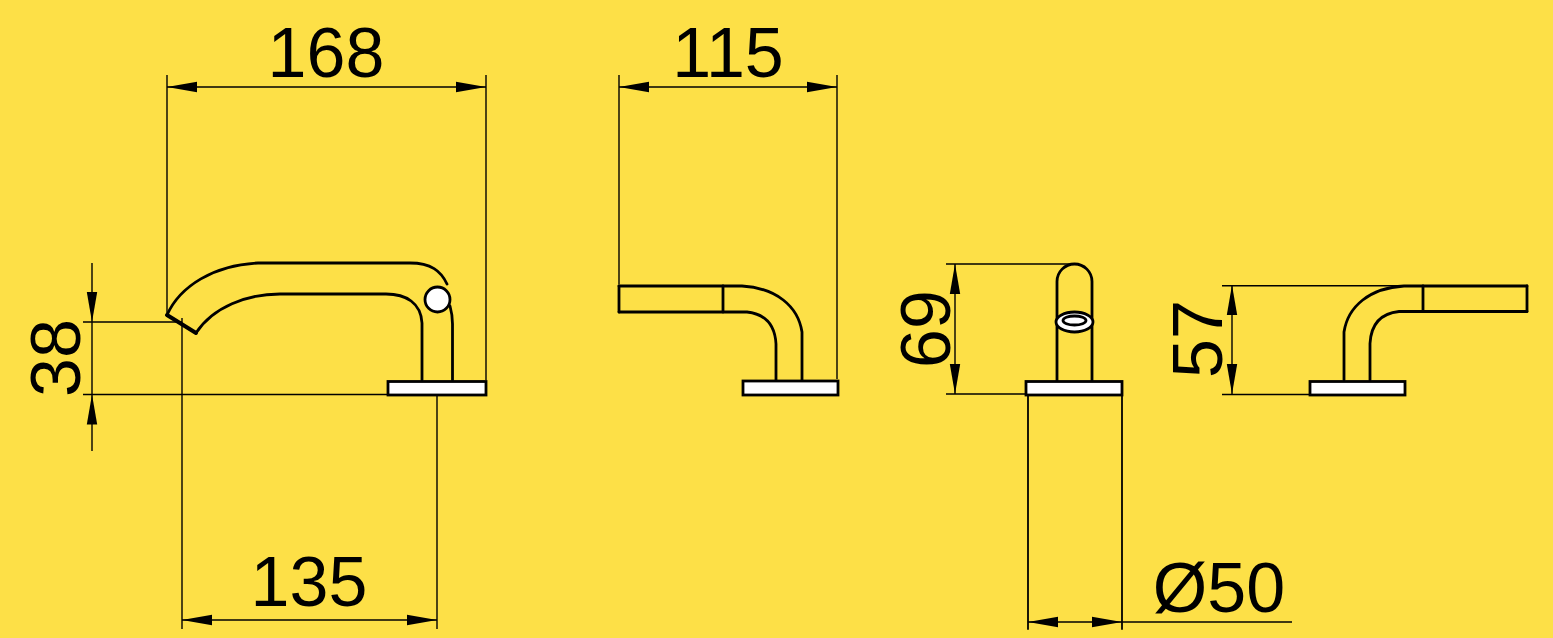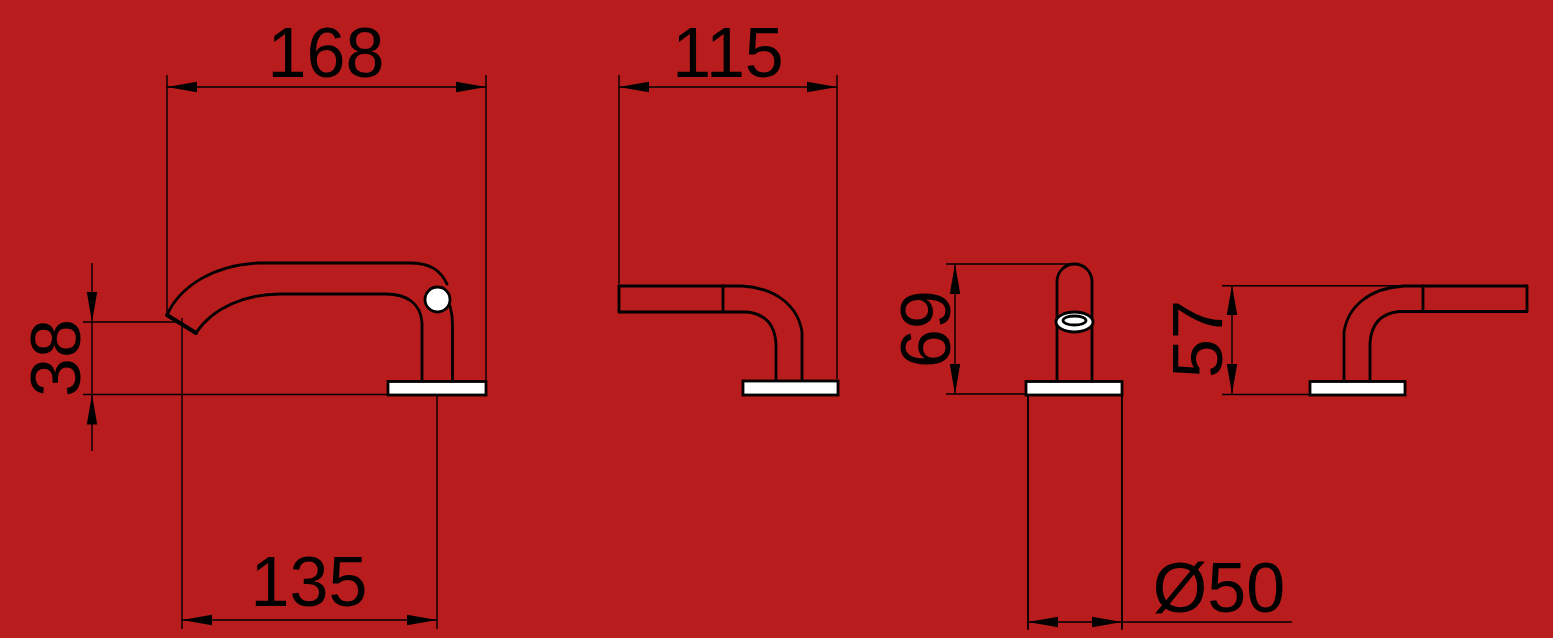--- a/index.html
+++ b/index.html
@@ -4,21 +4,21 @@
 <style>
   html, body {
     margin: 0;
     padding: 0;
     background: #ffffff;
   }
   .stage {
     position: relative;
     width: 1553px;
     height: 638px;
-    background: #b91c1c;
+    background: #fde047;
     overflow: hidden;
   }
   svg { display: block; }
   .outline {
     fill: none;
     stroke: #000000;
     stroke-width: 2.8;
     stroke-linejoin: round;
     stroke-linecap: round;
   }

